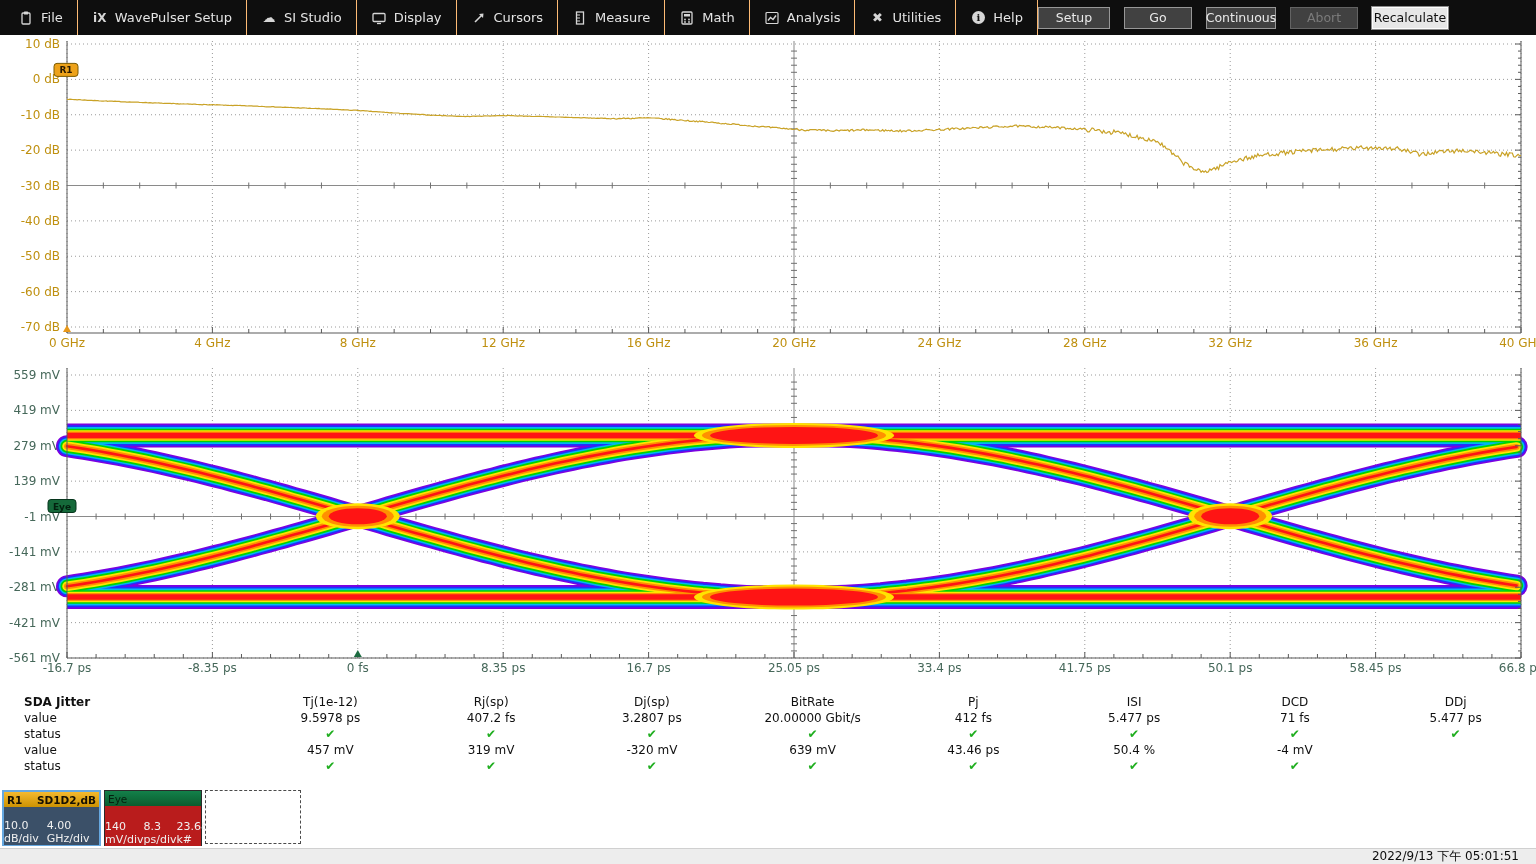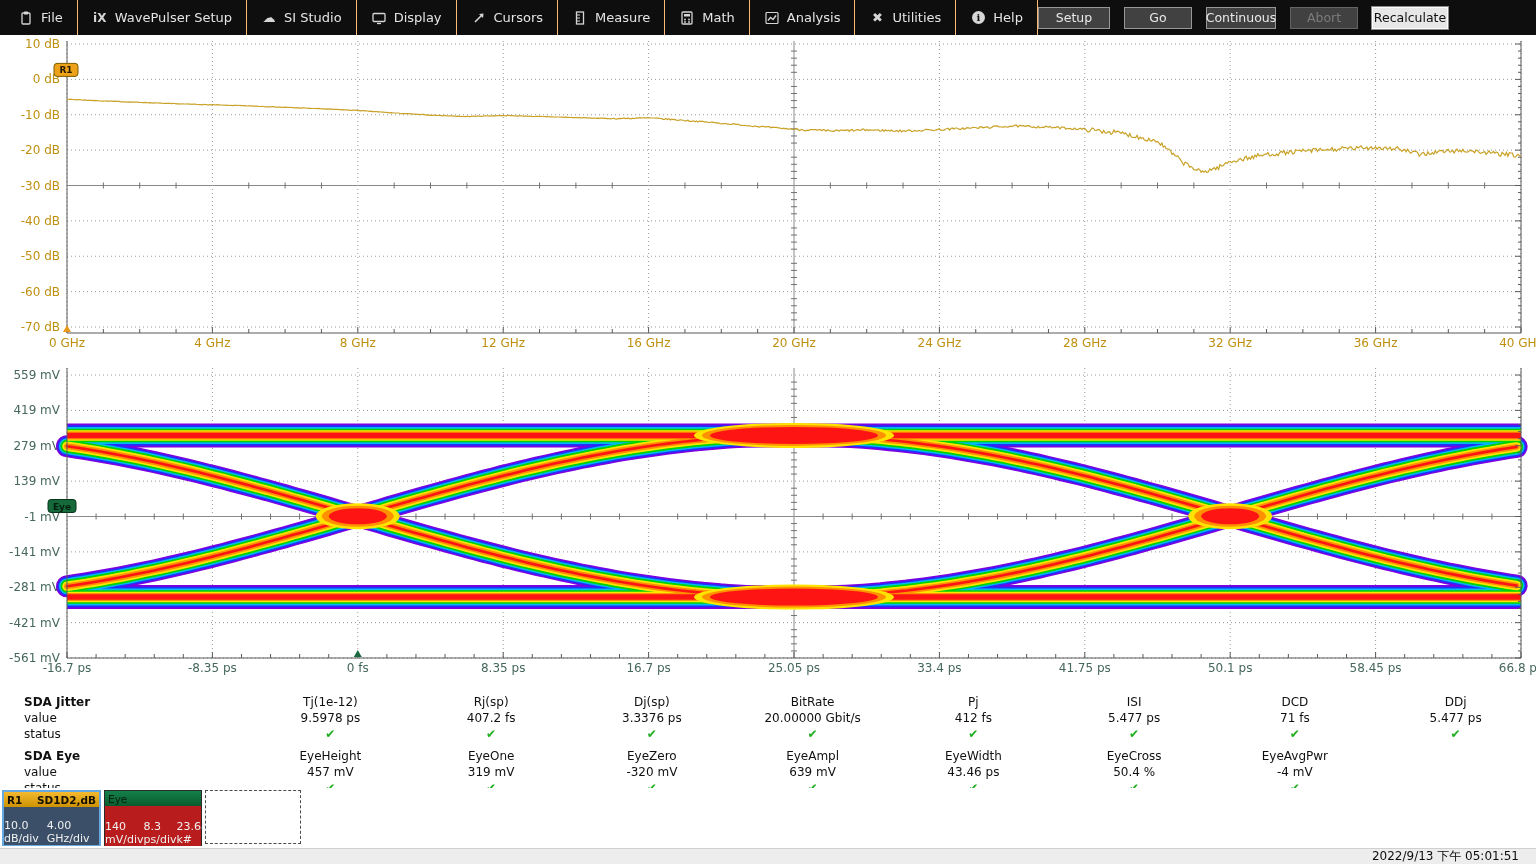--- a/index.html
+++ b/index.html
@@ -628,50 +628,39 @@
       <div class="mcell">BitRate</div>
       <div class="mcell">Pj</div>
       <div class="mcell">ISI</div>
       <div class="mcell">DCD</div>
       <div class="mcell">DDj</div>
     </div>
     <div class="mrow">
       <div class="mlab">value</div>
       <div class="mcell">9.5978 ps</div>
       <div class="mcell">407.2 fs</div>
-      <div class="mcell">3.3376 ps</div>
+      <div class="mcell">3.2807 ps</div>
       <div class="mcell">20.00000 Gbit/s</div>
       <div class="mcell">412 fs</div>
       <div class="mcell">5.477 ps</div>
       <div class="mcell">71 fs</div>
       <div class="mcell">5.477 ps</div>
     </div>
     <div class="mrow">
       <div class="mlab">status</div>
       <div class="mcell check">✔</div>
       <div class="mcell check">✔</div>
       <div class="mcell check">✔</div>
       <div class="mcell check">✔</div>
       <div class="mcell check">✔</div>
       <div class="mcell check">✔</div>
       <div class="mcell check">✔</div>
       <div class="mcell check">✔</div>
     </div>
 
-    <div class="mrow gap">
-      <div class="mlab bold">SDA Eye</div>
-      <div class="mcell">EyeHeight</div>
-      <div class="mcell">EyeOne</div>
-      <div class="mcell">EyeZero</div>
-      <div class="mcell">EyeAmpl</div>
-      <div class="mcell">EyeWidth</div>
-      <div class="mcell">EyeCross</div>
-      <div class="mcell">EyeAvgPwr</div>
-      <div class="mcell"></div>
-    </div>
     <div class="mrow">
       <div class="mlab">value</div>
       <div class="mcell">457 mV</div>
       <div class="mcell">319 mV</div>
       <div class="mcell">-320 mV</div>
       <div class="mcell">639 mV</div>
       <div class="mcell">43.46 ps</div>
       <div class="mcell">50.4 %</div>
       <div class="mcell">-4 mV</div>
       <div class="mcell"></div>

